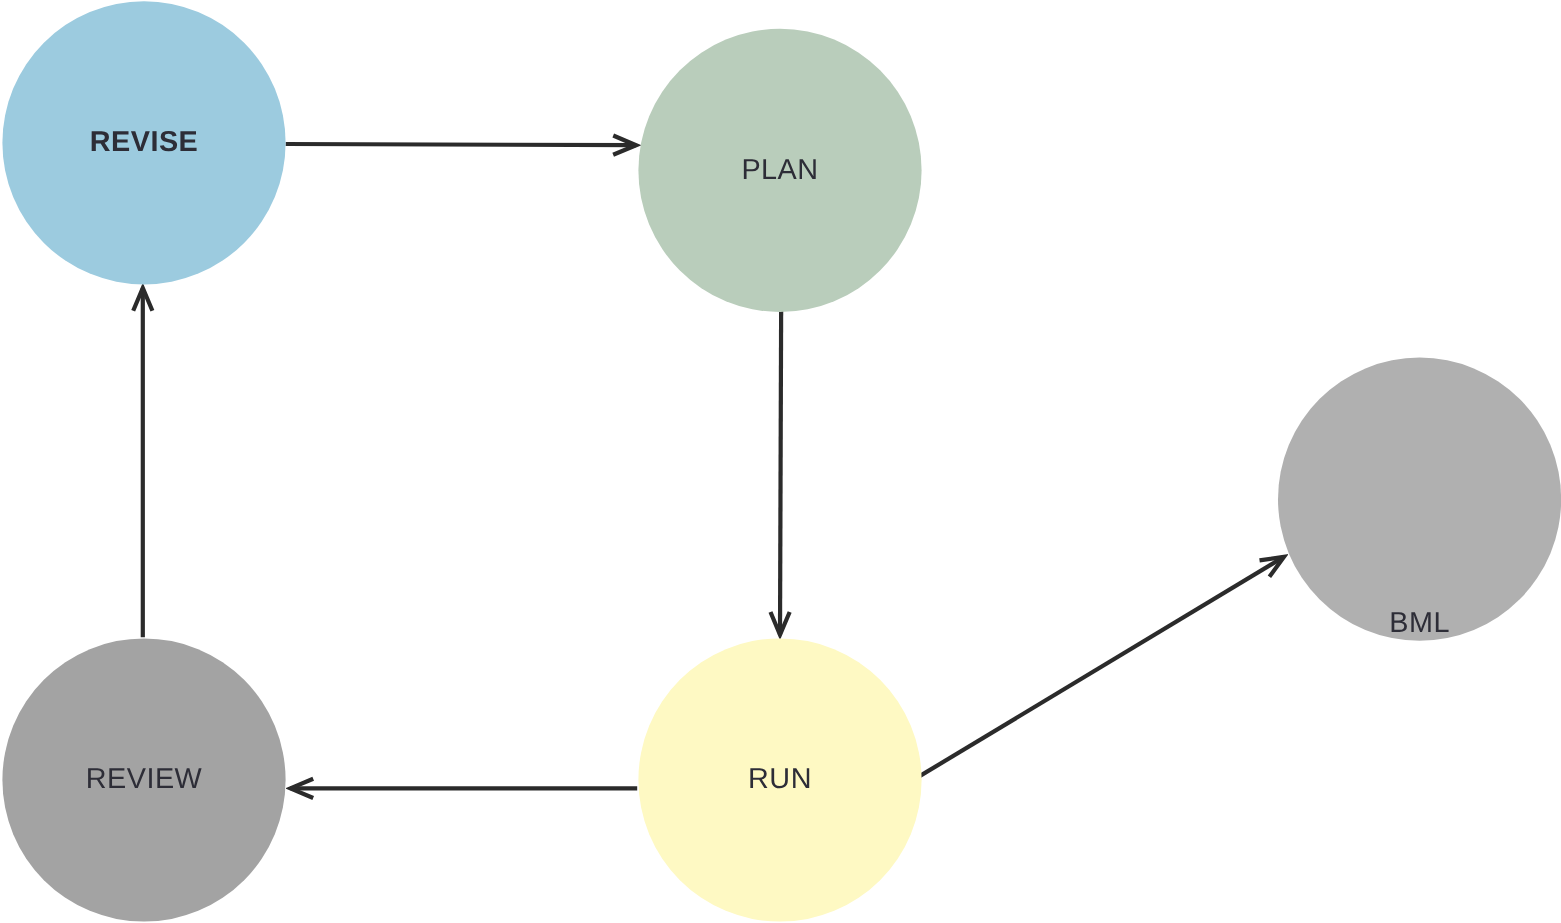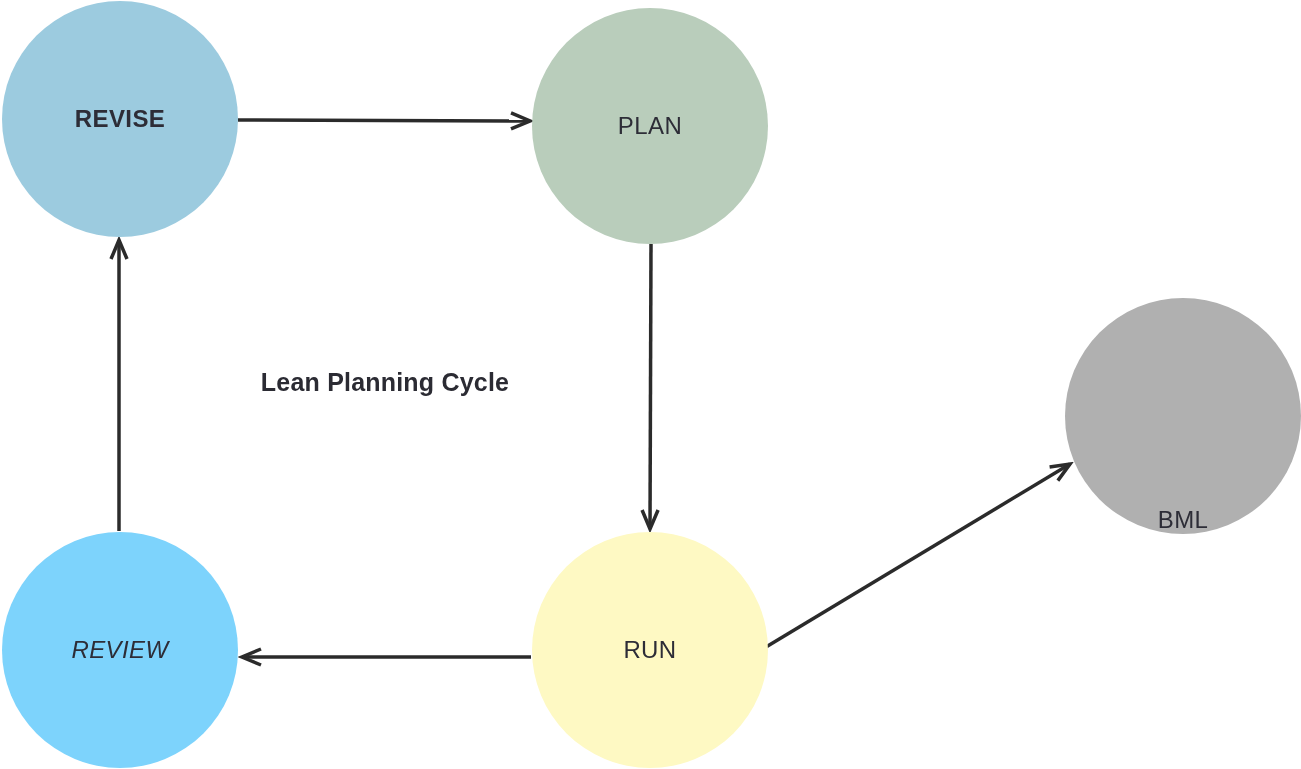--- a/index.html
+++ b/index.html
@@ -65,29 +65,28 @@
         <line x1="531" y1="657" x2="242" y2="657" stroke="#2B2B2B" stroke-width="3.5" marker-end="url(#open-arrowhead)"></line>
         <line x1="119" y1="531" x2="119" y2="240" stroke="#2B2B2B" stroke-width="3.5" marker-end="url(#open-arrowhead)"></line>
         <line x1="766" y1="647" x2="1070" y2="464" stroke="#2B2B2B" stroke-width="3.5" marker-end="url(#open-arrowhead)"></line>
       </g>
   </svg>
 
   <div id="nodes-layer">
       <div class="node" style="left: 2px; top: 1px; width: 236px; height: 236px; background: rgb(156, 203, 223); font-weight: bold;">
       <span class="node-label">REVISE</span>
     </div>
-      <div class="node" style="left: 532px; top: 8px; width: 236px; height: 236px; background: rgb(185, 205, 187); align-items: center;">
+      <div class="node" style="left: 532px; top: 24px; width: 236px; height: 236px; background: rgb(185, 205, 187); align-items: center;">
       <span class="node-label">PLAN</span>
     </div>
       <div class="node" style="left: 1065px; top: 298px; width: 236px; height: 236px; background: rgb(176, 176, 176); align-items: flex-end;">
       <span class="node-label">BML</span>
     </div>
       <div class="node" style="left: 532px; top: 532px; width: 236px; height: 236px; background: #fef9c3;">
       <span class="node-label">RUN</span>
     </div>
-      <div class="node" style="left: 2px; top: 532px; width: 236px; height: 236px; background: #7dd3fc; font-style: italic;">
+      <div class="node" style="left: 2px; top: 532px; width: 236px; height: 236px; background: #a3a3a3;">
       <span class="node-label">REVIEW</span>
     </div>
     </div>
 
-  <div class="diagram-title">Lean Planning Cycle</div>
 
 </div>
 
 </body></html>

